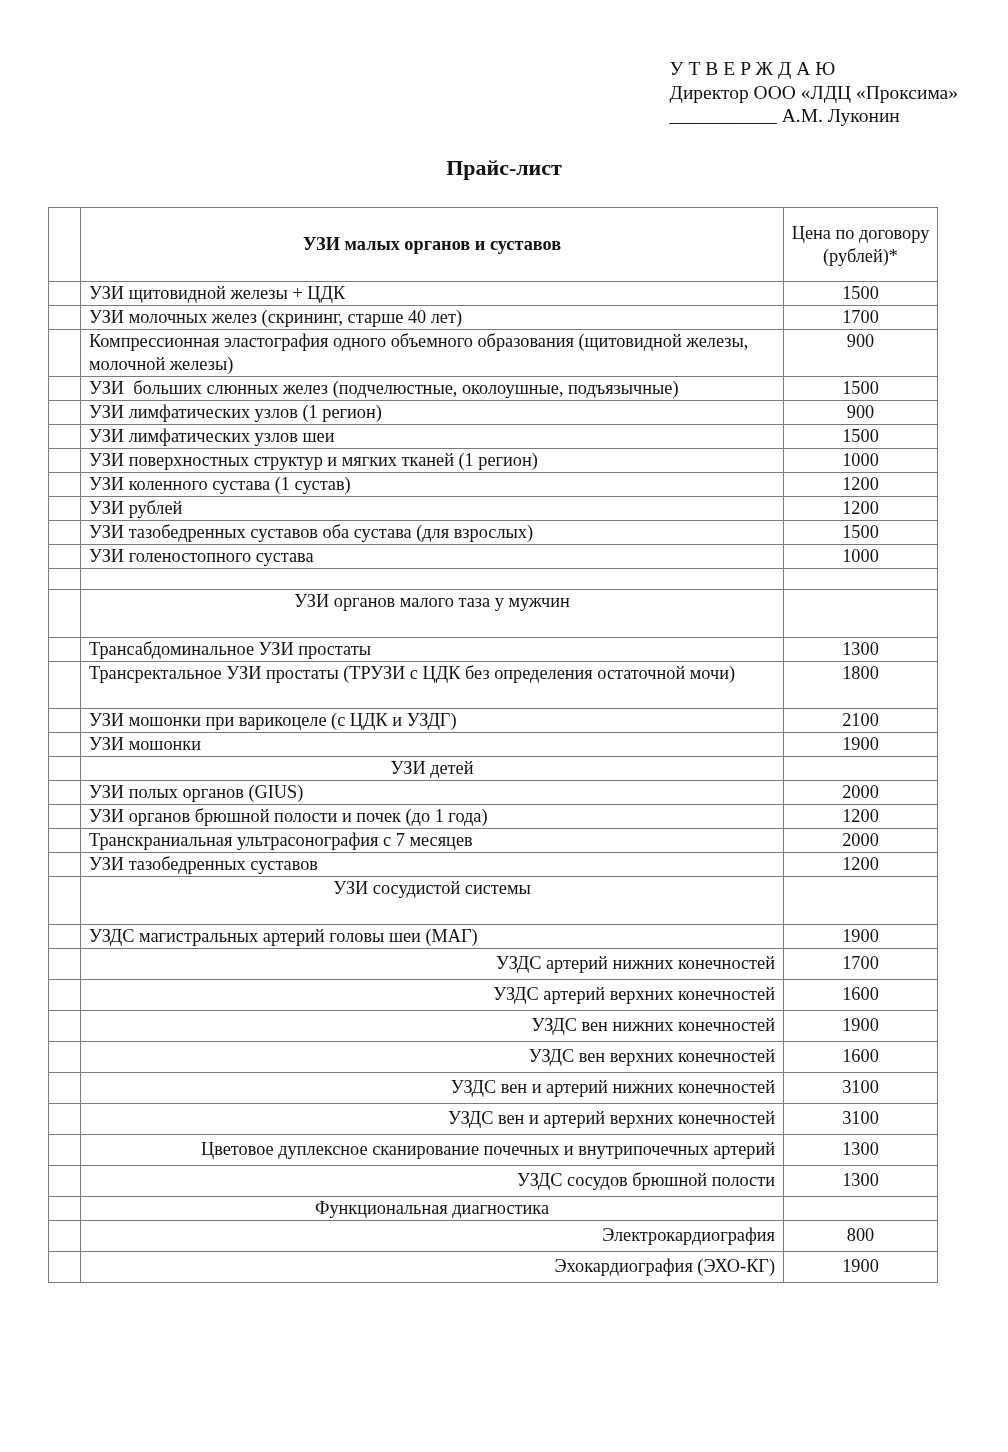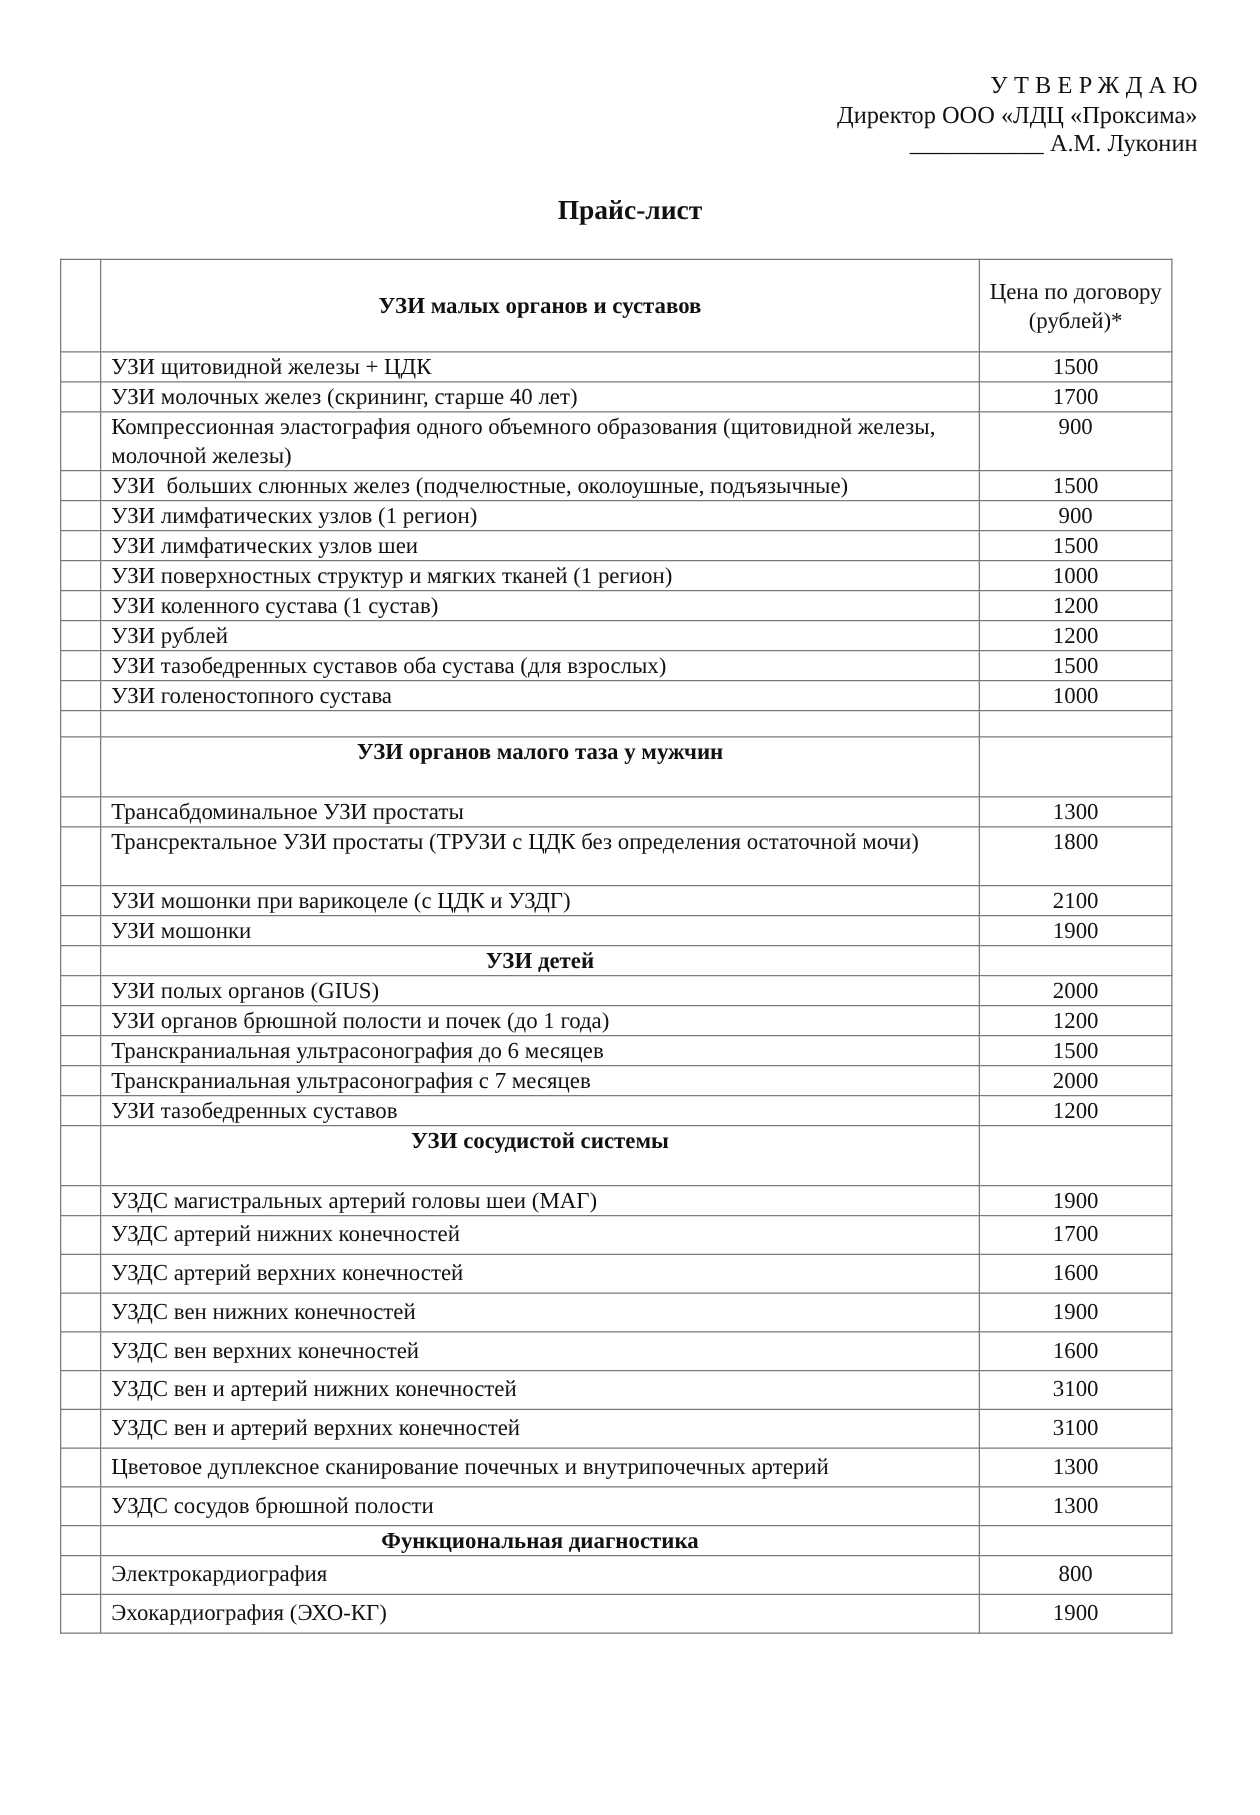--- a/index.html
+++ b/index.html
@@ -3,47 +3,47 @@
 <meta charset="utf-8">
 <style>
   html, body { margin: 0; padding: 0; background: #ffffff; }
   body {
     width: 1008px; height: 1452px; position: relative; overflow: hidden;
     font-family: "Liberation Serif", "DejaVu Serif", serif;
     color: #111111;
   }
   .approval {
     position: absolute; right: 50px; top: 57px;
-    text-align: right; font-size: 19.5px; line-height: 23.5px; margin-left: 12px;
+    text-align: left; font-size: 19.5px; line-height: 23.5px; margin-left: 12px;
   }
   .approval .approve { letter-spacing: 5px; margin-right: -5px; }
   .title {
     position: absolute; left: 0; right: 0; top: 155px;
     text-align: center; font-weight: bold; font-size: 22px;
   }
   table.price {
     position: absolute; left: 48px; top: 207px;
     width: 739px; border-collapse: collapse; table-layout: fixed;
     font-size: 18.3px; line-height: 23px;
   }
   table.price td {
     border: 1px solid #7a7a7a; padding: 0 8px; vertical-align: top;
   }
   table.price td.num { width: 31px; padding: 0; }
   table.price td.name { width: 686px; }
   table.price td.pr { width: 145px; text-align: center; padding: 0 4px; }
   tr.hdr td { height: 73px; vertical-align: middle; }
   tr.hdr td.pr { line-height: 23px; vertical-align: middle; }
   tr.hdr td.name { text-align: center; font-weight: bold; font-size: 18.3px; }
-  tr.sec td.name { text-align: center; font-weight: bold; }
+  tr.sec td.name { text-align: center; font-weight: normal; }
   tr.sec-tall td { height: 47px; }
   tr.sec-tall td.name { vertical-align: top; padding-top: 0; }
   tr.row td { height: 23px; }
   tr.row-2 td { height: 46px; }
-  tr.row-tall td { height: 28px; }
+  tr.row-tall td { height: 28px; text-align: right; }
   tr.empty td { height: 20px; }
   tr.row-tall td.name, tr.row-tall td.pr { padding-top: 3px; height: 27px; vertical-align: top; }
 </style>
 </head>
 <body>
 
 <div class="approval">
   <div class="approve">УТВЕРЖДАЮ</div>
   <div>Директор ООО «ЛДЦ «Проксима»</div>
   <div>
@@ -161,25 +161,20 @@
         <td class="name">УЗИ полых органов (GIUS)</td>
         <td class="pr">2000</td>
       </tr>
     <tr class="row">
         <td class="num"></td>
         <td class="name">УЗИ органов брюшной полости и почек (до 1 года)</td>
         <td class="pr">1200</td>
       </tr>
     <tr class="row">
         <td class="num"></td>
-        <td class="name">Транскраниальная ультрасонография до 6 месяцев</td>
-        <td class="pr">1500</td>
-      </tr>
-    <tr class="row">
-        <td class="num"></td>
         <td class="name">Транскраниальная ультрасонография с 7 месяцев</td>
         <td class="pr">2000</td>
       </tr>
     <tr class="row">
         <td class="num"></td>
         <td class="name">УЗИ тазобедренных суставов</td>
         <td class="pr">1200</td>
       </tr>
 
     <tr class="sec sec-tall">

